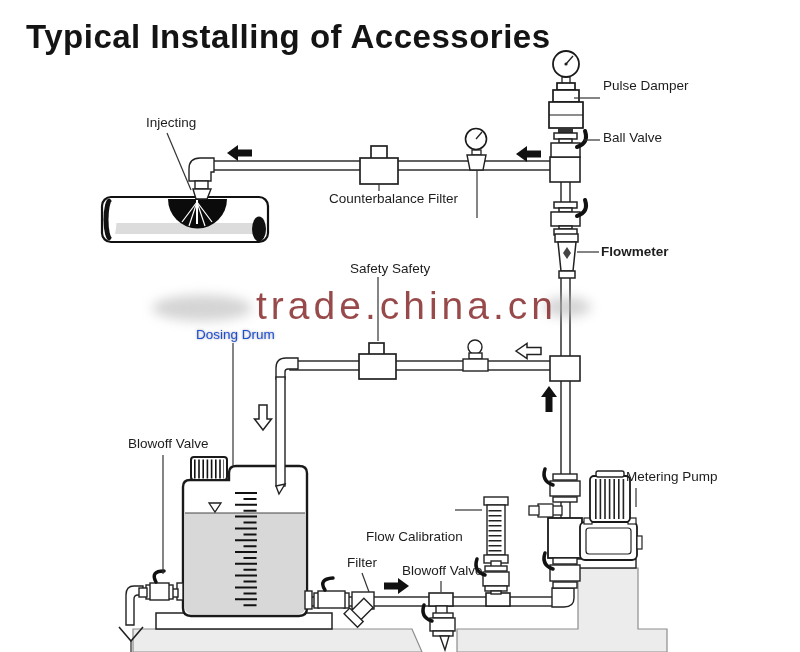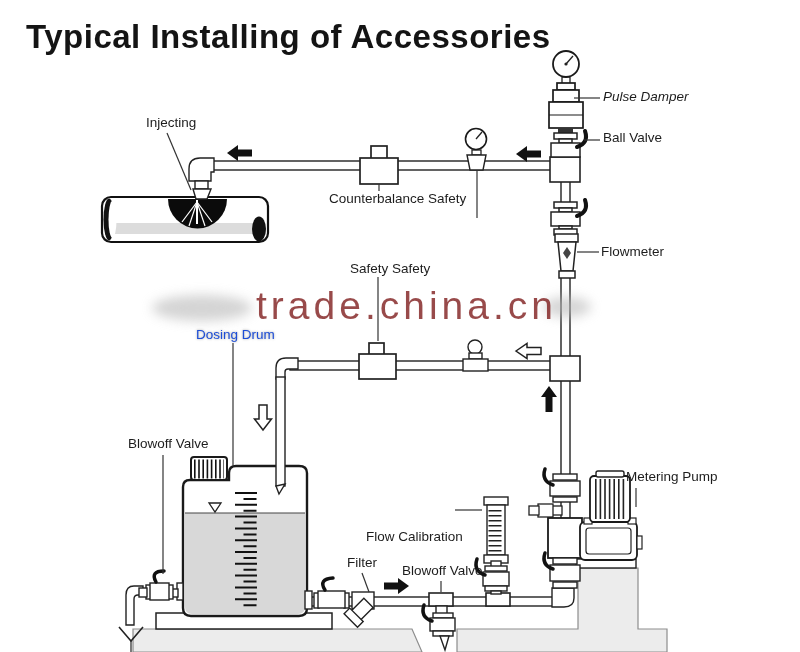--- a/index.html
+++ b/index.html
@@ -259,24 +259,24 @@
   </g>
 </svg>
 
 <div class="smudge" style="left:152px;top:295px;width:100px;height:26px;"></div>
 <div class="smudge" style="left:543px;top:297px;width:48px;height:20px;"></div>
 <div class="watermark">trade.china.cn</div>
 
 <h1 class="title">Typical Installing of Accessories</h1>
 
 <div class="lbl" style="left:146px;top:116px;">Injecting</div>
-<div class="lbl" style="left:603px;top:90px;font-style:italic;">Pulse Damper</div>
+<div class="lbl" style="left:603px;top:79px;">Pulse Damper</div>
 <div class="lbl" style="left:603px;top:131px;">Ball Valve</div>
-<div class="lbl" style="left:329px;top:192px;">Counterbalance Safety</div>
-<div class="lbl" style="left:601px;top:245px;">Flowmeter</div>
+<div class="lbl" style="left:329px;top:192px;">Counterbalance Filter</div>
+<div class="lbl" style="left:601px;top:245px;font-weight:bold;">Flowmeter</div>
 <div class="lbl" style="left:350px;top:262px;">Safety Safety</div>
 <div class="lbl smudged" style="left:196px;top:328px;">Dosing Drum</div>
 <div class="lbl" style="left:128px;top:437px;">Blowoff Valve</div>
 <div class="lbl" style="left:366px;top:530px;">Flow Calibration</div>
 <div class="lbl" style="left:347px;top:556px;text-align:right;">Filter</div>
 <div class="lbl" style="left:402px;top:564px;">Blowoff Valve</div>
 <div class="lbl" style="left:626px;top:470px;">Metering Pump</div>
 
 </div>
 

